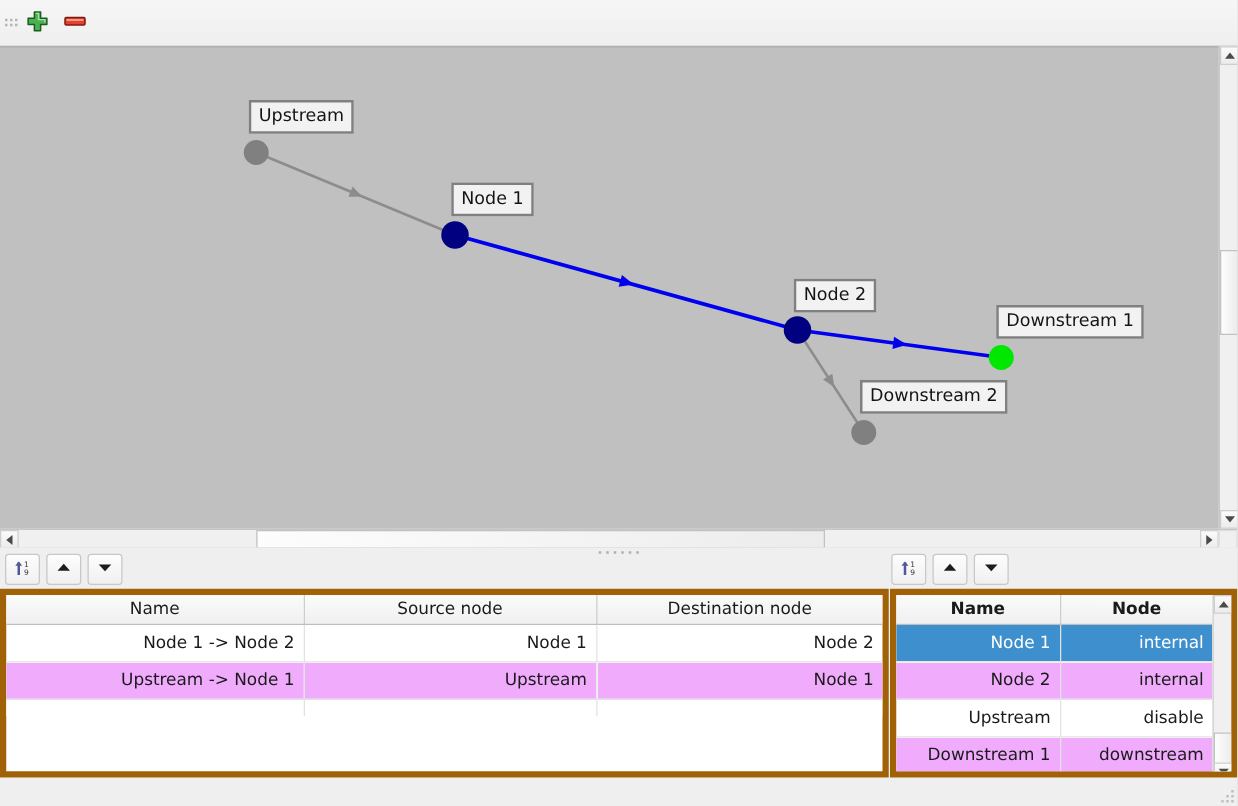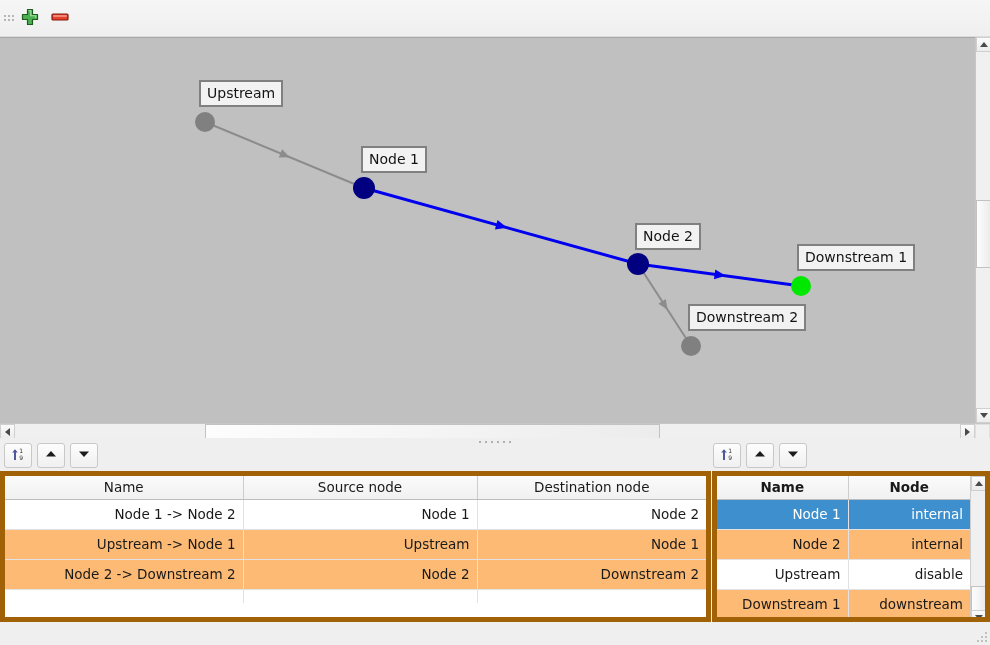--- a/index.html
+++ b/index.html
@@ -172,21 +172,21 @@
     border-right: 1px solid #e2e2e2;
     border-bottom: 1px solid #e2e2e2;
     padding: 0 7px;
     text-align: right;
     white-space: nowrap;
     overflow: hidden;
     text-overflow: ellipsis;
     box-sizing: border-box;
   }
   table.grid td:last-child { border-right: none; }
-  table.grid tr.alt td { background: #fdba74; }
+  table.grid tr.alt td { background: #f0abfc; }
   table.grid tr.sel td { background: #3d8fce; color: #ffffff; }
   table.grid tr.empty td { height: 14px; background: #ffffff; border-bottom: none; }
 
   .grip-corner {
     position: absolute;
     right: 3px; bottom: 3px;
     width: 14px; height: 14px;
   }
   .grip-corner i {
     position: absolute; width: 2px; height: 2px; background: #c0c0c0;
@@ -331,25 +331,20 @@
           <tr class="">
             <td>Node 1 -&gt; Node 2</td>
             <td>Node 1</td>
             <td>Node 2</td>
           </tr>
           <tr class="alt">
             <td>Upstream -&gt; Node 1</td>
             <td>Upstream</td>
             <td>Node 1</td>
           </tr>
-          <tr class="alt">
-            <td>Node 2 -&gt; Downstream 2</td>
-            <td>Node 2</td>
-            <td>Downstream 2</td>
-          </tr>
           <tr class="empty">
             <td></td>
             <td></td>
             <td></td>
           </tr>
         </tbody>
     </table>
   </div>
 
   <div class="panel-toolbar" style="left:713px; top:441px;">

